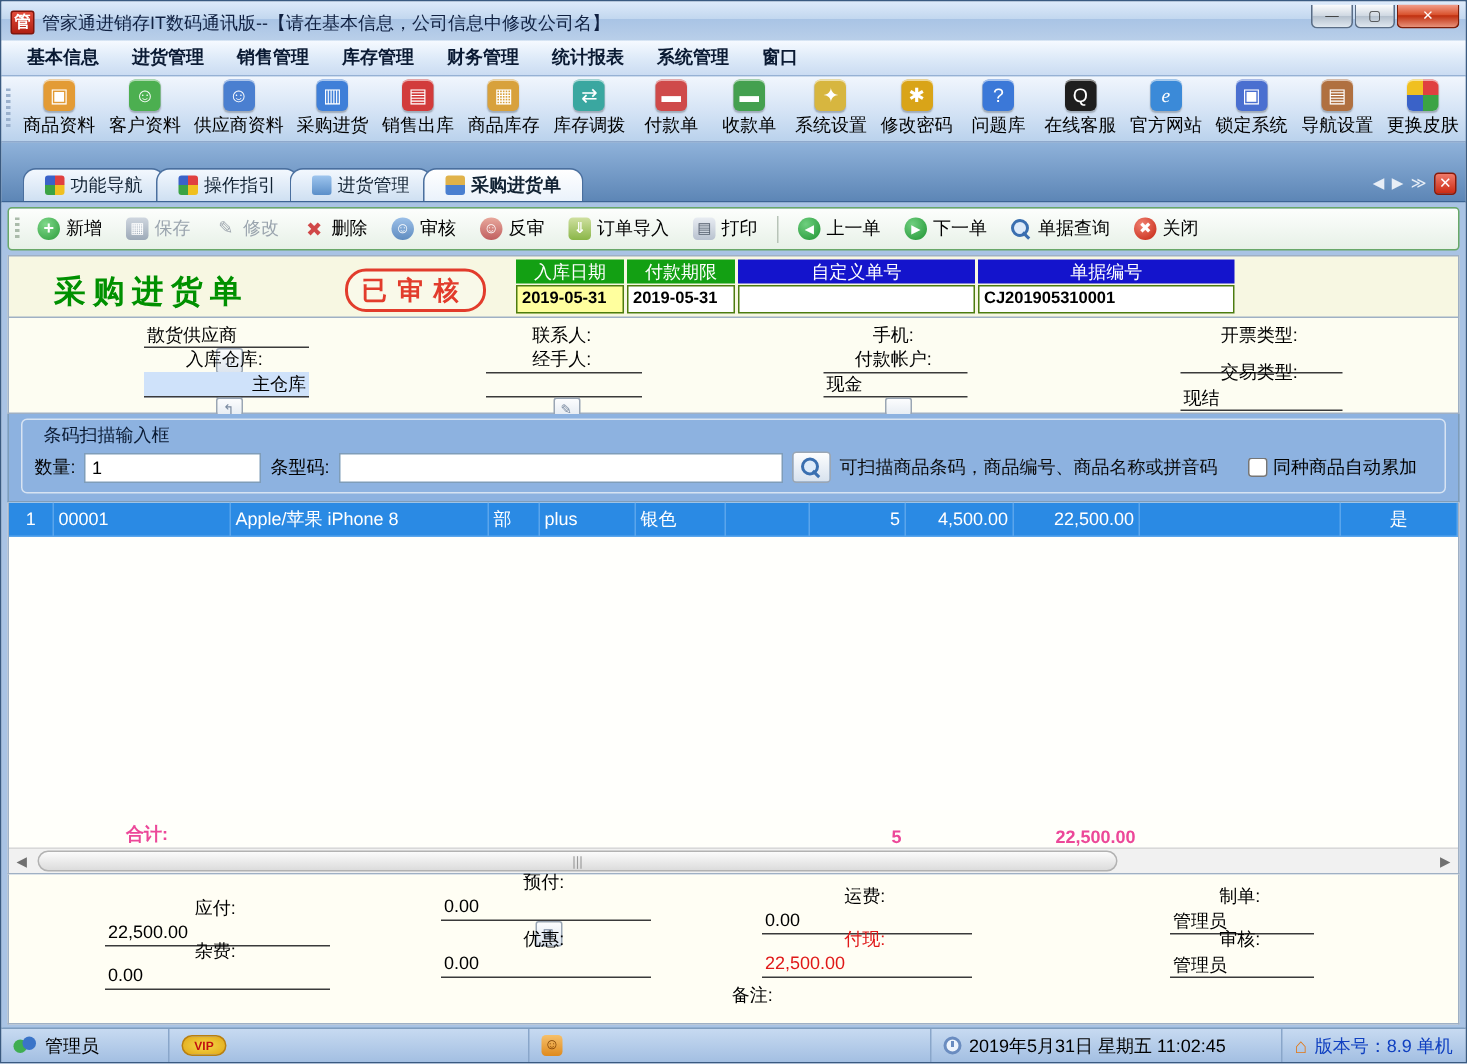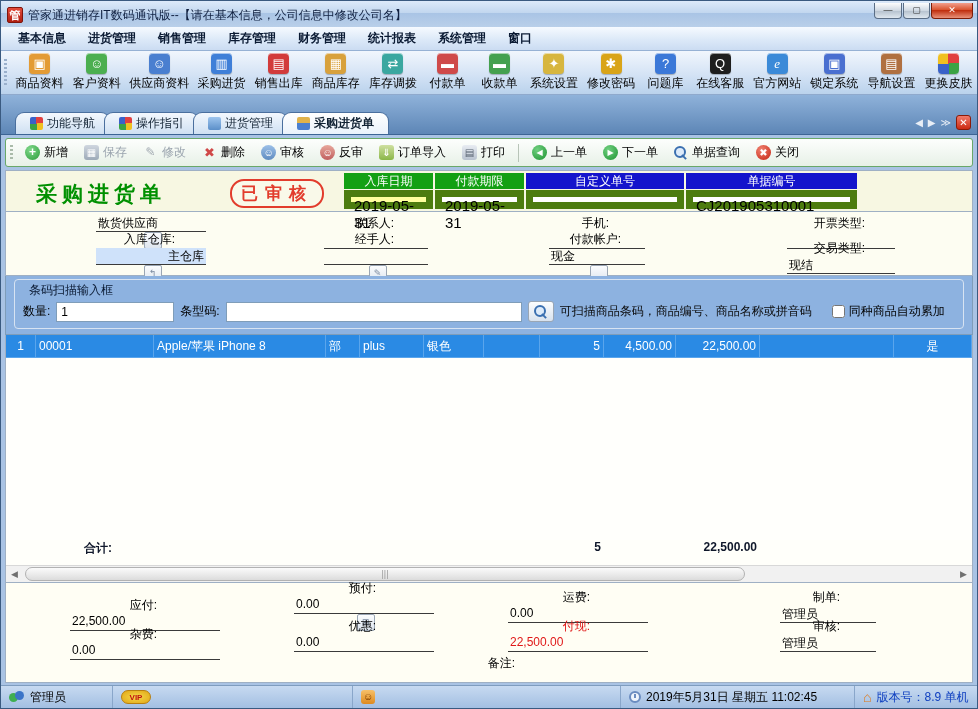--- a/index.html
+++ b/index.html
@@ -93,23 +93,23 @@
   
   .docheader { height:42px; background:#f7f7e2; border:1px solid #9fb0c4; position:relative; flex:0 0 auto; }
   .doc-title { position:absolute; left:30px; top:9px; font-size:21px; font-weight:bold; color:#009000; letter-spacing:5px; }
   .stamp { position:absolute; left:224px; top:8px; border:2px solid #e23c2c; color:#e23c2c; border-radius:14px;
            padding:1px 9px; font-size:17px; font-weight:bold; letter-spacing:7px; background:rgba(255,255,255,.25); }
   .dh-cols { position:absolute; left:338px; top:2px; display:flex; gap:2px; }
   .dh-col { display:flex; flex-direction:column; }
   .dh-head { height:16px; line-height:16px; text-align:center; color:#fff; font-size:12px; padding:0 2px; }
   .dh-head.green { background:#13a013; }
   .dh-head.blue { background:#1414cc; }
-  .dh-val { height:19px; line-height:17px; border:7px solid #4d7c0f; background:#fff; font-size:15px; padding:0 3px; margin-top:1px; }
+  .dh-val { height:19px; line-height:17px; border:1px solid #4d7c0f; background:#fff; font-size:11px; padding:0 3px; margin-top:1px;font-weight:bold; }
   .dh-val.yellow { background:#ffff9e; }
-  .w-date { width:89px; } .w-custom { width:158px; } .w-docno { width:171px; }
+  .w-date { width:72px; } .w-custom { width:158px; } .w-docno { width:171px; }
 
   
   .fields { background:#fdfdf2; border:1px solid #9fb0c4; border-top:none; padding:7px 0 6px 0; flex:0 0 auto; }
   .frow { display:flex; align-items:center; height:25px; }
   .fcol { display:flex; align-items:center;flex-direction:column; }
   .fc1 { width:262px; padding-left:28px; } .fc2 { width:216px; } .fc3 { width:226px; } .fc4 { flex:1; }
   .flabel { white-space:nowrap; }
   .uval { display:inline-block; border-bottom:1px solid #3a3a3a; height:17px; font-size:12px; padding:0 2px; white-space:nowrap; }
   .uv-supplier { width:110px; } .uv-contact { width:104px; } .uv-mobile { width:96px; } .uv-invoice { width:108px; }
   .uv-warehouse { width:110px; background:#cfe2fa;text-align:right; } .uv-handler { width:104px; } .uv-account { width:96px; } .uv-trade { width:108px; }
@@ -135,21 +135,21 @@
   .trow { display:flex; }
   .th { background:linear-gradient(#f3f5fc,#ccd4ef); border-right:1px solid #aab2c8; border-bottom:1px solid #8c94ac;
         height:21px; line-height:20px; text-align:center; font-size:12px; overflow:hidden; white-space:nowrap; }
   .td { height:23px; line-height:22px; font-size:12px; padding:0 3px; overflow:hidden; white-space:nowrap; }
   .sel .td { background:#2a8ae4; color:#fff; border-right:1px solid #5aa5ec; border-bottom:1px solid #5aa5ec; }
   .c-num{width:30px;} .c-code{width:118px;} .c-name{width:172px;} .c-unit{width:34px;} .c-spec{width:64px;}
   .c-color{width:60px;} .c-brand{width:56px;} .c-qty{width:64px;} .c-price{width:72px;} .c-amt{width:84px;}
   .c-order{width:134px;} .c-ser{flex:1;}
   .ra { text-align:right; } .ca { text-align:center; }
   .tbody-fill { flex:1; background:#fffffc; }
-  .totalsrow { display:flex; align-items:flex-start; height:25px; color:#0f172a; font-weight:bold; background:#fffffa; }
+  .totalsrow { display:flex; align-items:flex-end; height:25px; color:#ec4899; font-weight:bold; background:#fffffa; }
   .tl-label { width:534px; padding-left:78px; }
   .tl-qty { width:64px; text-align:right; padding-right:3px; }
   .tl-price { width:72px; }
   .tl-amt { width:84px; text-align:right; padding-right:3px; }
 
   
   .hscroll { height:17px; background:#f1f1f1; border-top:1px solid #d8d8d8; display:flex; align-items:center; flex:0 0 auto; }
   .hs-arrow { width:17px; text-align:center; color:#707070; font-size:9px; }
   .hs-track { flex:1; height:100%; position:relative; }
   .hs-thumb { position:absolute; left:2px; top:1px; height:14px; width:720px; background:linear-gradient(#fbfbfb,#dcdcdc);

